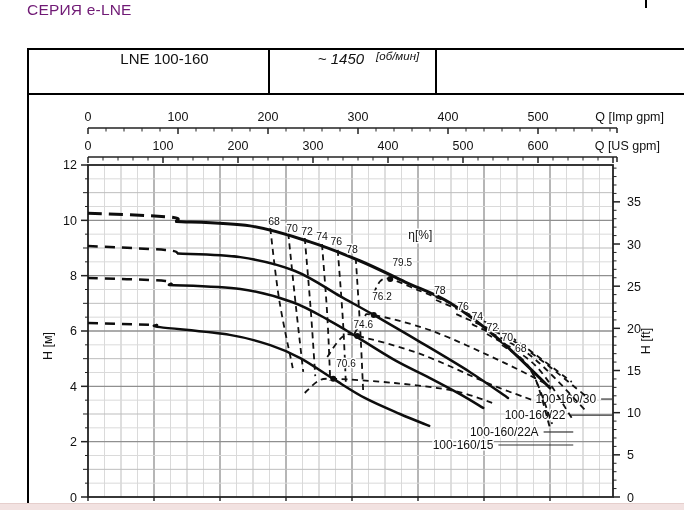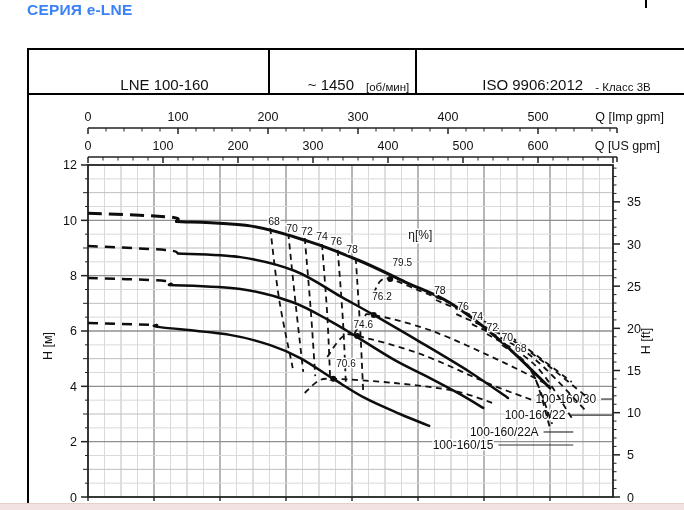--- a/index.html
+++ b/index.html
@@ -1,25 +1,25 @@
 <!DOCTYPE html>
 <html><head>
 <meta charset="utf-8">
 <style>
   html,body{margin:0;padding:0;}
   body{width:684px;height:510px;position:relative;background:#fff;overflow:hidden;
        font-family:"Liberation Sans",sans-serif;color:#111;}
   .title-block{position:absolute;left:27px;top:1px;}
-  .title-line{font-weight:bold;font-size:15.5px;line-height:18px;letter-spacing:.2px;color:#3b82f6;}
+  .title-line{font-weight:normal;font-size:15.5px;line-height:18px;letter-spacing:.2px;color:#701a75;}
   .hdr-table{position:absolute;left:27px;top:48px;width:657px;height:47px;
              border-top:2px solid #000;border-bottom:2px solid #000;border-left:2px solid #000;
              display:flex;box-sizing:border-box;}
-  .hdr-cell{display:flex;align-items:flex-end;justify-content:center;box-sizing:border-box;height:100%;padding-left:32px;}
+  .hdr-cell{display:flex;align-items:flex-start;justify-content:center;box-sizing:border-box;height:100%;padding-left:32px;}
   .c1{width:241px;border-right:2px solid #000;font-size:15px;}
-  .c2{width:147px;border-right:2px solid #000;font-size:15px;}
+  .c2{width:167px;border-right:2px solid #000;font-size:15px;font-style:italic;}
   .c3{flex:1;font-size:15px;}
   .sub{font-size:11.5px;margin-left:12px;}
   .left-border{position:absolute;left:27px;top:95px;width:2px;height:415px;background:#000;}
   .bottom-strip{position:absolute;left:0;top:503px;width:684px;height:7px;background:#f2e2e1;border-top:1px solid #e6cfcd;}
   .artifact{position:absolute;left:645px;top:0;width:2px;height:8px;background:#000;}
   svg{position:absolute;left:0;top:0;}
   svg text{font-family:"Liberation Sans",sans-serif;fill:#111;paint-order:stroke;stroke:#fff;stroke-width:3px;stroke-linejoin:round;}
   .axnum{font-size:12.5px;stroke-width:0;}
   .axunit{font-size:12.5px;stroke-width:0;}
   .axtitle{font-size:12.5px;stroke-width:0;}
@@ -35,24 +35,20 @@
   <div class="title-line">СЕРИЯ e-LNE</div>
 </div>
 
 <div class="hdr-table">
   <div class="hdr-cell c1">
     <span>LNE 100-160</span>
   </div>
   <div class="hdr-cell c2">
     <span>~ 1450</span>
     <span class="sub">[об/мин]</span>
-  </div>
-  <div class="hdr-cell c3">
-    <span>ISO 9906:2012</span>
-    <span class="sub">- Класс 3В</span>
   </div>
 </div>
 
 <div class="left-border"></div>
 
 <svg id="chart" width="684" height="510" viewBox="0 0 684 510">
     <line x1="104.5" y1="165" x2="104.5" y2="497" stroke="#dadada" stroke-width="1"></line>
     <line x1="121" y1="165" x2="121" y2="497" stroke="#bdbdbd" stroke-width="1"></line>
     <line x1="137.5" y1="165" x2="137.5" y2="497" stroke="#dadada" stroke-width="1"></line>
     <line x1="154" y1="165" x2="154" y2="497" stroke="#8f8f8f" stroke-width="1.3"></line>

